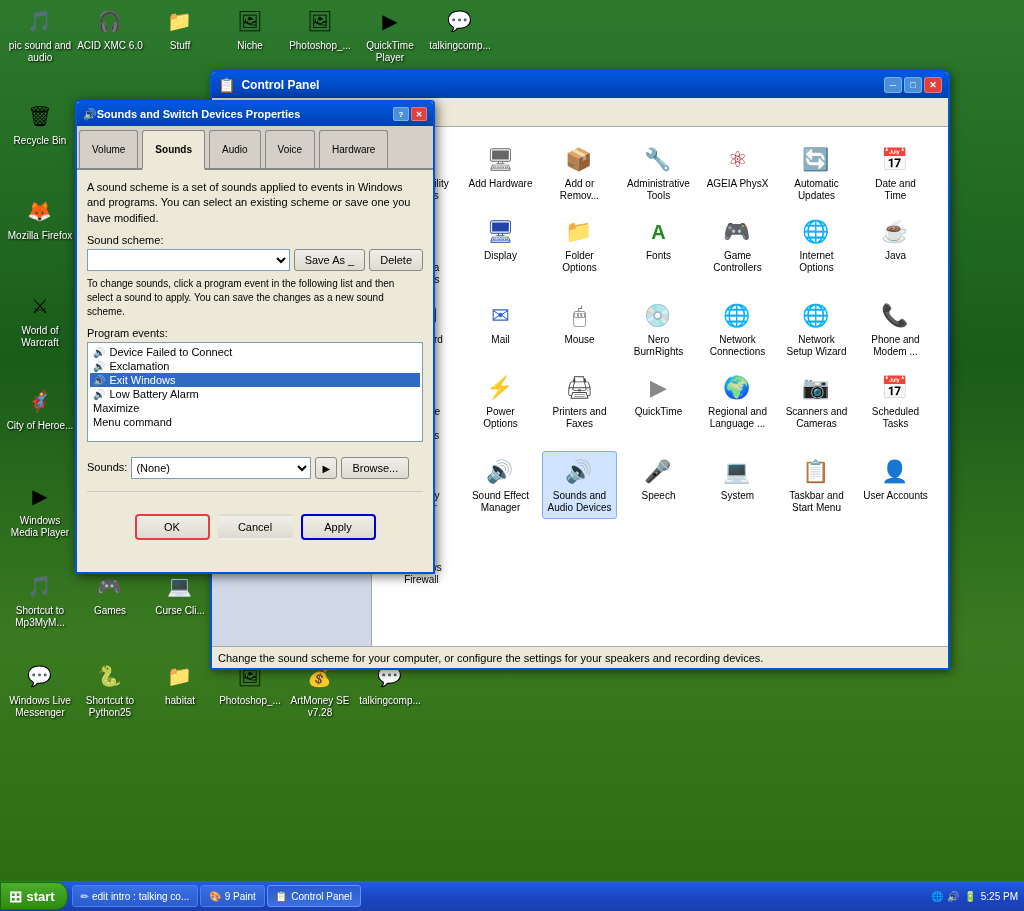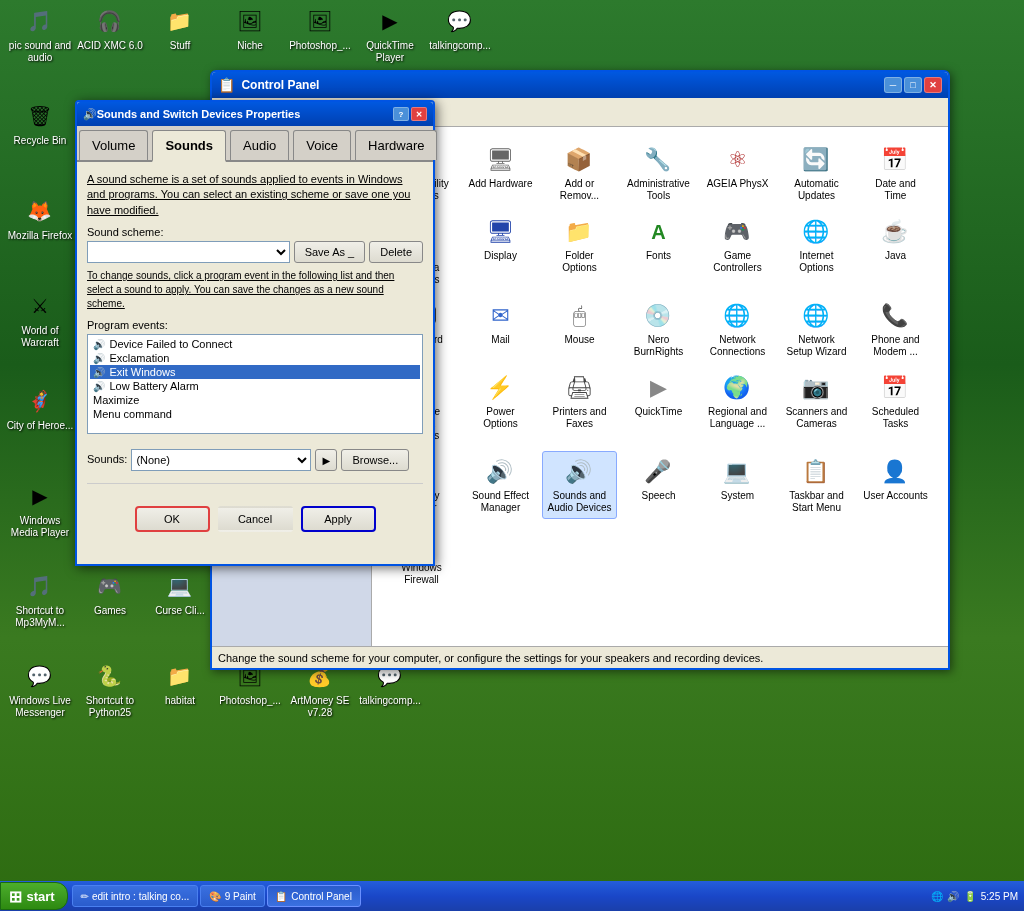--- a/index.html
+++ b/index.html
@@ -286,26 +286,26 @@
     .d-btn.close { background: #e04040; }
 
     
     .dialog-tabs {
       display: flex;
       background: #d4d0c8;
       border-bottom: 2px solid #888;
       padding-top: 4px;
     }
     .dtab {
-      padding: 7px 12px;
+      padding: 13px 12px;
       border: 1px solid #888;
       border-bottom: none;
       background: #d4d0c8;
       cursor: pointer;
-      font-size: 13px;
+      font-size: 10px;
       border-radius: 3px 3px 0 0;
       margin-right: 2px;
       margin-left: 2px;
     }
     .dtab.active {
       background: #ece9d8;
       font-weight: bold;
       border-bottom: 2px solid #ece9d8;
       margin-bottom: -2px;
     }
@@ -313,21 +313,20 @@
     
     .dialog-content {
       padding: 10px;
       background: #ece9d8;
     }
     .dialog-desc {
       font-size: 11px;
       color: #000;
       margin-bottom: 8px;
       line-height: 1.4;
-      text-decoration: underline;
     }
     .dialog-label {
       font-size: 11px;
       margin-bottom: 3px;
     }
     .dialog-row {
       display: flex;
       align-items: center;
       gap: 4px;
       margin-bottom: 6px;

